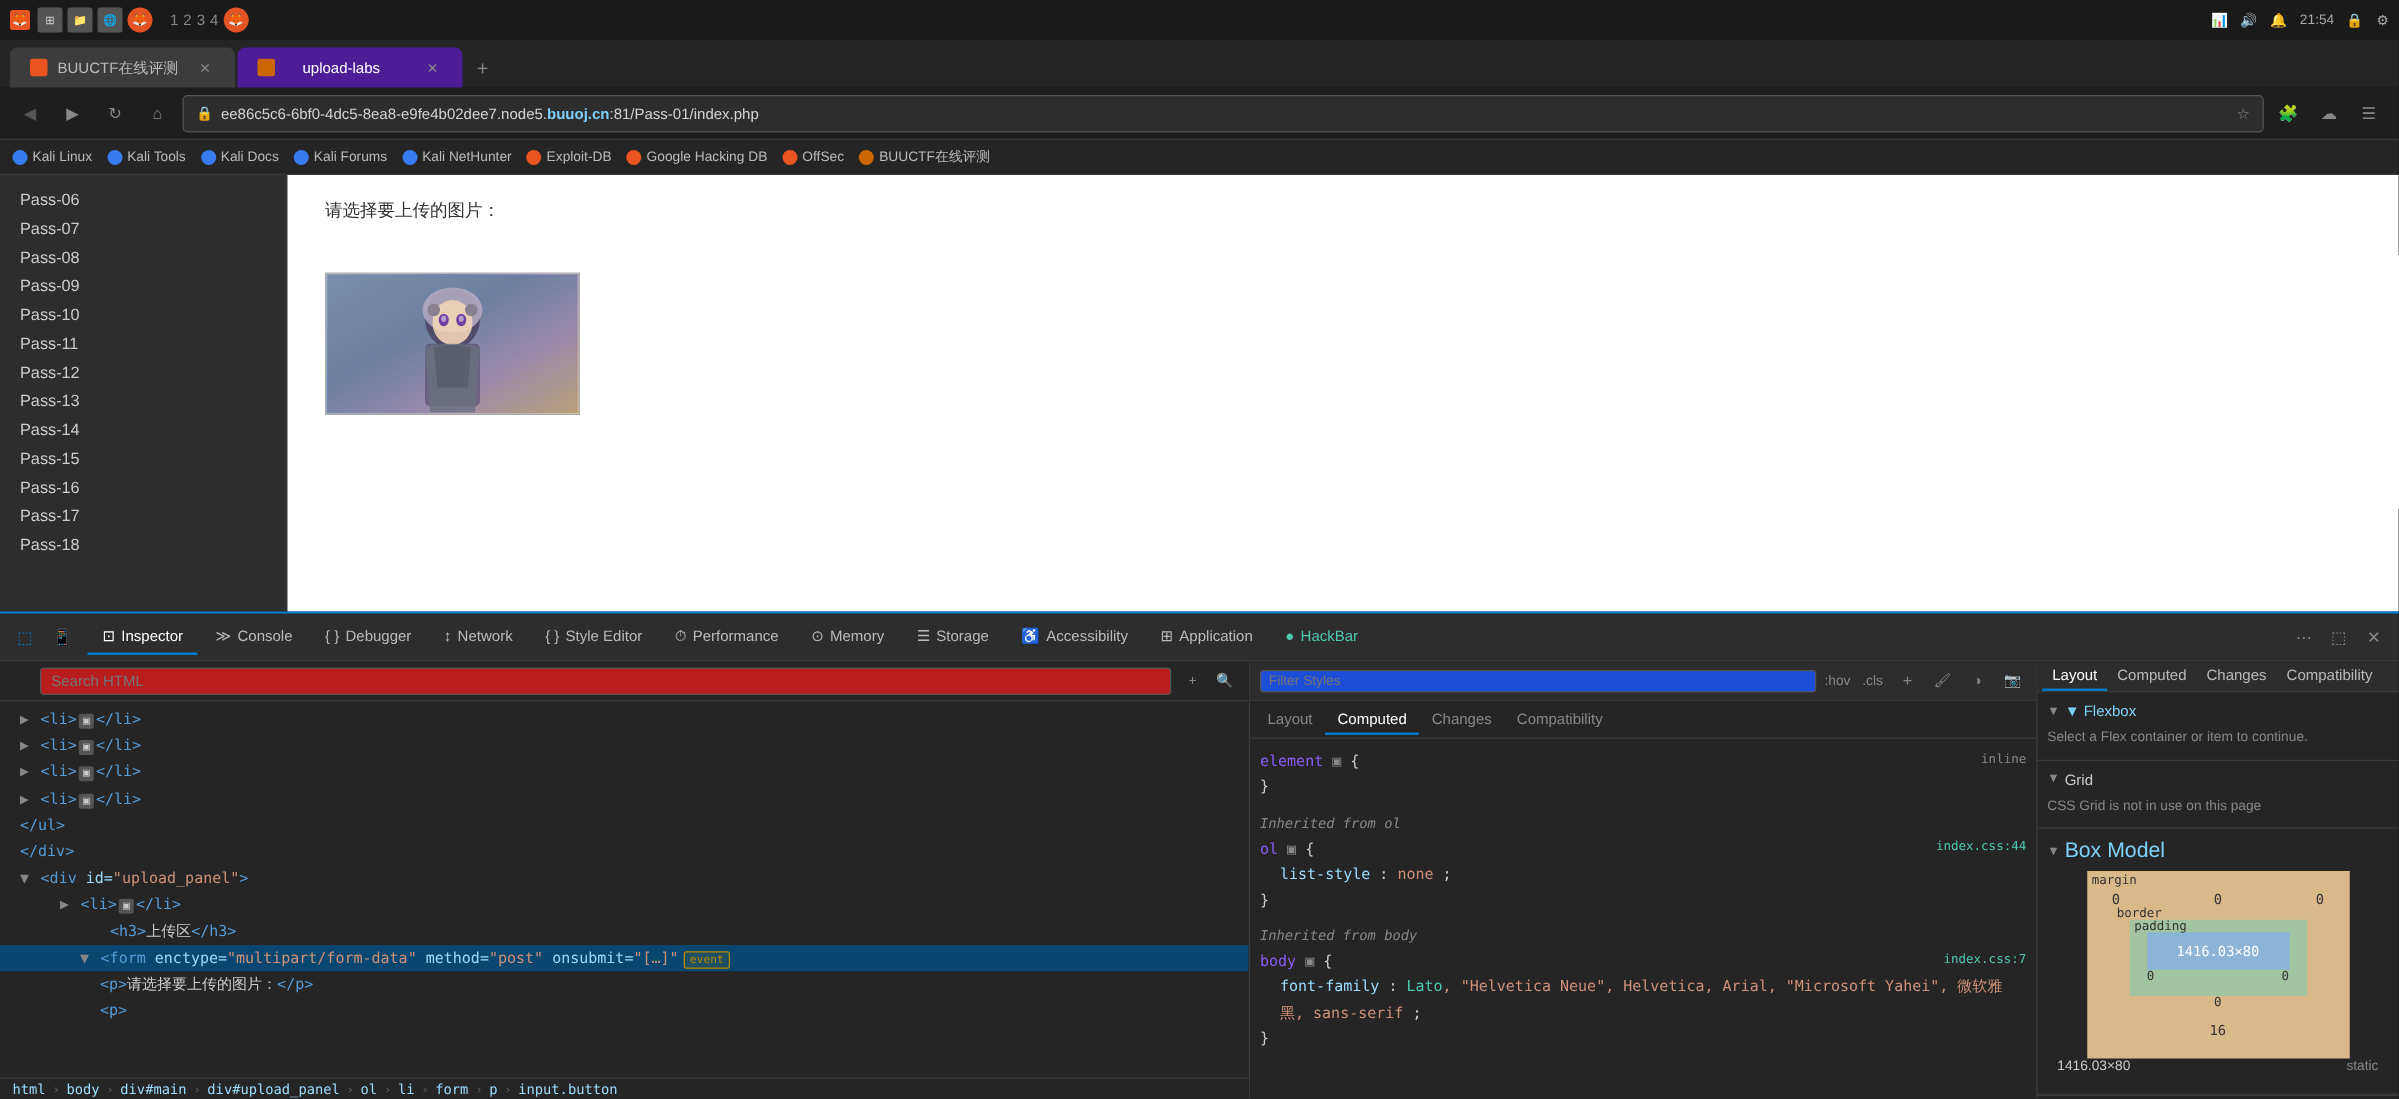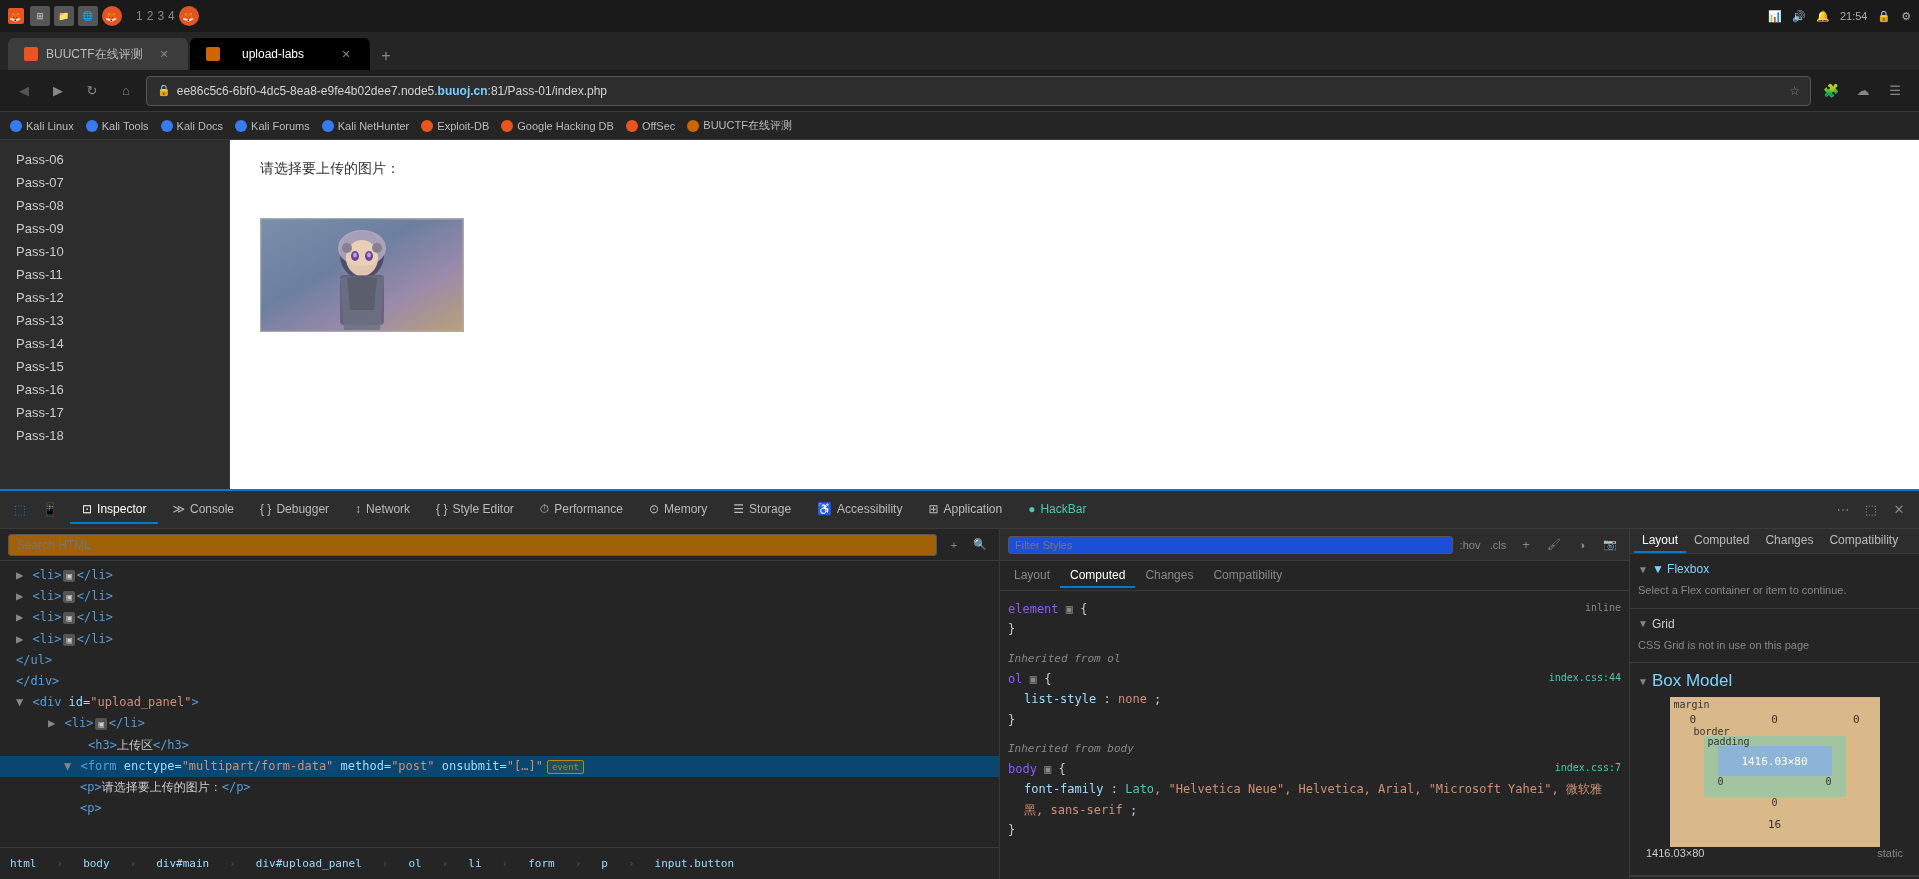--- a/index.html
+++ b/index.html
@@ -7,21 +7,21 @@
     .title-bar { height: 32px; background: #1a1a1a; display: flex; align-items: center; padding: 0 8px; gap: 8px; }
     .title-bar-left { display: flex; align-items: center; gap: 6px; }
     .win-icon { width: 16px; height: 16px; background: #e95420; border-radius: 2px; display: flex; align-items: center; justify-content: center; color: white; font-size: 10px; }
     .title-bar-apps { display: flex; gap: 4px; align-items: center; }
     .app-icon { width: 20px; height: 20px; background: #555; border-radius: 2px; font-size: 9px; display: flex; align-items: center; justify-content: center; color: #ccc; }
     .title-bar-right { margin-left: auto; display: flex; align-items: center; gap: 10px; color: #aaa; font-size: 11px; }
     
     
     .tab-bar { height: 38px; background: #252526; display: flex; align-items: flex-end; padding: 0 8px; gap: 2px; }
     .browser-tab { height: 32px; padding: 0 16px; display: flex; align-items: center; gap: 8px; background: #3c3c3c; border-radius: 6px 6px 0 0; color: #bbb; font-size: 12px; cursor: pointer; min-width: 180px; }
-    .browser-tab.active { background: #000000; color: #fff; gap: 22px; }
+    .browser-tab.active { background: #4c1d95; color: #fff; gap: 22px; }
     .tab-favicon { width: 14px; height: 14px; background: #e95420; border-radius: 2px; flex-shrink: 0; }
     .tab-close { margin-left: auto; width: 16px; height: 16px; display: flex; align-items: center; justify-content: center; border-radius: 50%; color: #888; font-size: 11px; }
     .tab-new { width: 28px; height: 28px; display: flex; align-items: center; justify-content: center; color: #888; font-size: 16px; cursor: pointer; }
 
     
     .nav-bar { height: 42px; background: #1e1e1e; display: flex; align-items: center; padding: 0 10px; gap: 6px; border-bottom: 1px solid #3a3a3a; }
     .nav-btn { width: 28px; height: 28px; display: flex; align-items: center; justify-content: center; color: #888; cursor: pointer; border-radius: 50%; font-size: 13px; }
     .nav-btn.disabled { color: #555; cursor: default; }
     .address-bar { flex: 1; height: 30px; background: #2d2d2d; border: 1px solid #555; border-radius: 4px; display: flex; align-items: center; padding: 0 10px; gap: 6px; color: #ccc; font-size: 12px; }
     .address-lock { color: #888; font-size: 11px; }
@@ -59,36 +59,36 @@
     .devtools-icon-btn { width: 24px; height: 24px; display: flex; align-items: center; justify-content: center; color: #888; cursor: pointer; border-radius: 3px; font-size: 13px; }
     .devtools-icon-btn.active { color: #007acc; }
     .devtools-right { margin-left: auto; display: flex; align-items: center; gap: 4px; }
 
     
     .devtools-panels { display: flex; flex: 1; overflow: hidden; }
     
     
     .html-panel { width: 1000px; border-right: 1px solid #3a3a3a; display: flex; flex-direction: column; overflow: hidden; }
     .html-search { height: 32px; background: #252526; border-bottom: 1px solid #3a3a3a; display: flex; align-items: center; padding: 0 8px; gap: 6px; }
-    .html-search input { flex: 1; background: #a16207; border: 1px solid #555; color: #ccc; padding: 3px 8px; font-size: 12px; border-radius: 3px; outline: none; }
+    .html-search input { flex: 1; background: #b91c1c; border: 1px solid #555; color: #ccc; padding: 3px 8px; font-size: 12px; border-radius: 3px; outline: none; margin-left: 24px; }
     .search-actions { display: flex; gap: 4px; }
     .search-action-btn { width: 22px; height: 22px; display: flex; align-items: center; justify-content: center; color: #888; cursor: pointer; font-size: 11px; }
     .html-content { flex: 1; overflow-y: auto; padding: 4px 0; font-family: monospace; font-size: 12px; line-height: 1.6; }
     .html-line { padding: 1px 16px; color: #ccc; white-space: nowrap; cursor: pointer; }
     .html-line.selected { background: #094771; color: #fff; }
     .html-tag { color: #569cd6; }
     .html-attr { color: #9cdcfe; }
     .html-attr-val { color: #ce9178; }
     .html-text { color: #ccc; }
     .toggle-arrow { color: #888; margin-right: 2px; cursor: pointer; }
     .html-badge { background: #555; color: #ccc; font-size: 9px; padding: 1px 3px; border-radius: 2px; margin: 0 2px; }
     .event-badge { background: #b5890020; color: #b58900; border: 1px solid #b58900; font-size: 9px; padding: 1px 4px; border-radius: 2px; margin-left: 4px; }
     
     
-    .breadcrumb-bar { height: 32px; background: #252526; border-top: 1px solid #3a3a3a; display: flex; align-items: center; padding: 0 10px; gap: 20px; font-family: monospace; font-size: 11px; color: #888; overflow: hidden; }
+    .breadcrumb-bar { height: 17px; background: #252526; border-top: 1px solid #3a3a3a; display: flex; align-items: center; padding: 0 10px; gap: 5px; font-family: monospace; font-size: 11px; color: #888; overflow: hidden; }
     .breadcrumb-item { color: #9cdcfe; cursor: pointer; }
     .breadcrumb-sep { color: #555; }
 
     
     .styles-panel { flex: 1; display: flex; flex-direction: column; overflow: hidden; }
     .styles-toolbar { height: 32px; background: #2d2d2d; border-bottom: 1px solid #3a3a3a; display: flex; align-items: center; padding: 0 8px; gap: 6px; }
     .filter-input { flex: 1; background: #1d4ed8; border: 1px solid #555; color: #ccc; padding: 2px 6px; font-size: 11px; border-radius: 3px; outline: none; }
     .styles-tab-bar { height: 30px; background: #252526; display: flex; align-items: center; padding: 0 4px; border-bottom: 1px solid #3a3a3a; }
     .styles-tab { padding: 4px 10px; color: #bbb; cursor: pointer; font-size: 12px; border-bottom: 2px solid transparent; }
     .styles-tab.active { color: #fff; border-bottom: 2px solid #007acc; }

